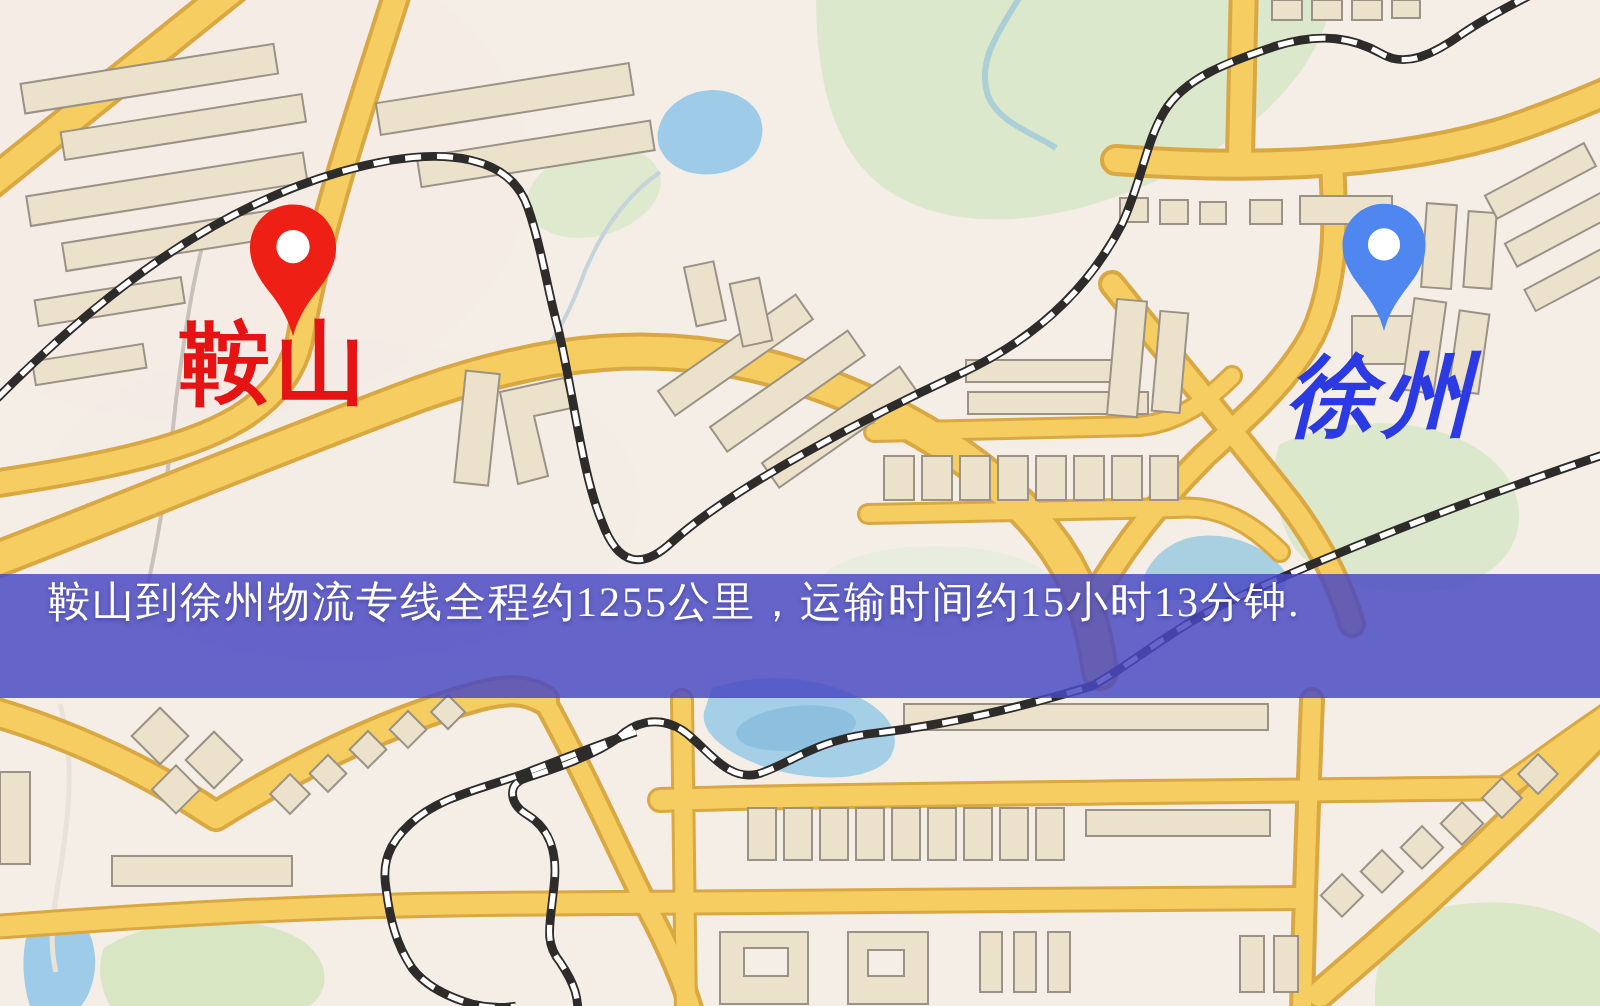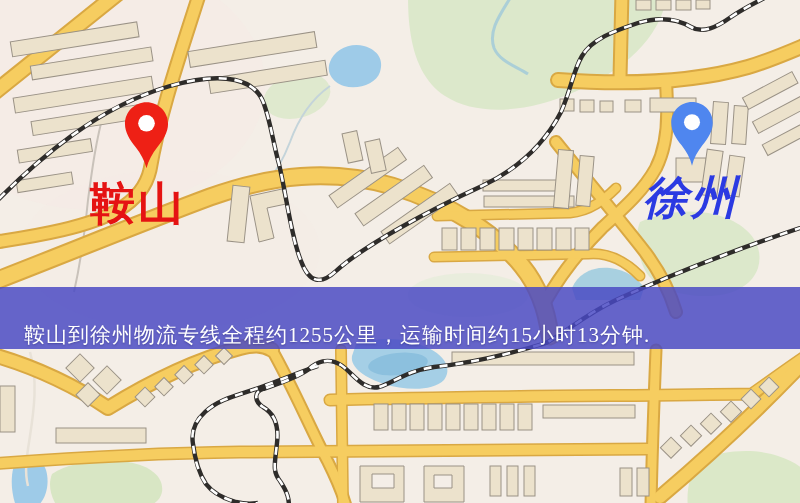--- a/index.html
+++ b/index.html
@@ -24,21 +24,21 @@
     position:absolute;font-family:"Liberation Serif",serif;
     font-size:45px;font-weight:600;line-height:1;letter-spacing:3px;
     white-space:nowrap;
   }
   .label-origin{color:var(--label-origin,#e51313);}
   .label-dest{color:var(--label-dest,#2b3ae2);font-style:italic;}
   
   .banner{
     position:absolute;left:0;top:287px;width:800px;height:62px;
     background:var(--banner-bg,rgba(73,73,196,0.84));
-    display:flex;align-items:flex-end;box-sizing:border-box;padding-left:24px;
+    display:flex;align-items:flex-start;box-sizing:border-box;padding-left:24px;
   }
   .banner-text{
     color:var(--banner-fg,#ffffff);
     font-family:"Liberation Serif",serif;
     font-size:21px;letter-spacing:1px;white-space:nowrap;
     text-shadow:0 1px 2px rgba(20,20,80,.35);
   }
 </style>
 </head>
 <body>
@@ -229,21 +229,21 @@
         <use href="#rw-c" stroke-width="2.6"></use>
     </g>
   </svg>
 
   <div class="marker pin-origin" style="left:123px;top:100px;">
     <svg width="47" height="71" viewBox="0 0 48 72">
       <path d="M24 2 C11.8 2 2 11.8 2 24 C2 33 7 40.5 13 48 C18 54.5 22 61.5 24 69.5 C26 61.5 30 54.5 35 48 C41 40.5 46 33 46 24 C46 11.8 36.2 2 24 2 Z"></path>
       <circle cx="24" cy="23.5" r="8.5" fill="#ffffff"></circle>
     </svg>
   </div>
-  <div class="city-label label-origin" style="left:90px;top:182px;">鞍山</div>
+  <div class="city-label label-origin" style="left:90px;top:160px;">鞍山</div>
 
   <div class="marker pin-dest" style="left:669px;top:100px;">
     <svg width="46" height="68" viewBox="0 0 48 72">
       <path d="M24 2 C11.8 2 2 11.8 2 24 C2 33 7 40.5 13 48 C18 54.5 22 61.5 24 69.5 C26 61.5 30 54.5 35 48 C41 40.5 46 33 46 24 C46 11.8 36.2 2 24 2 Z"></path>
       <circle cx="24" cy="23.5" r="8.5" fill="#ffffff"></circle>
     </svg>
   </div>
   <div class="city-label label-dest" style="left:643px;top:176px;">徐州</div>
 
   <div class="banner">

